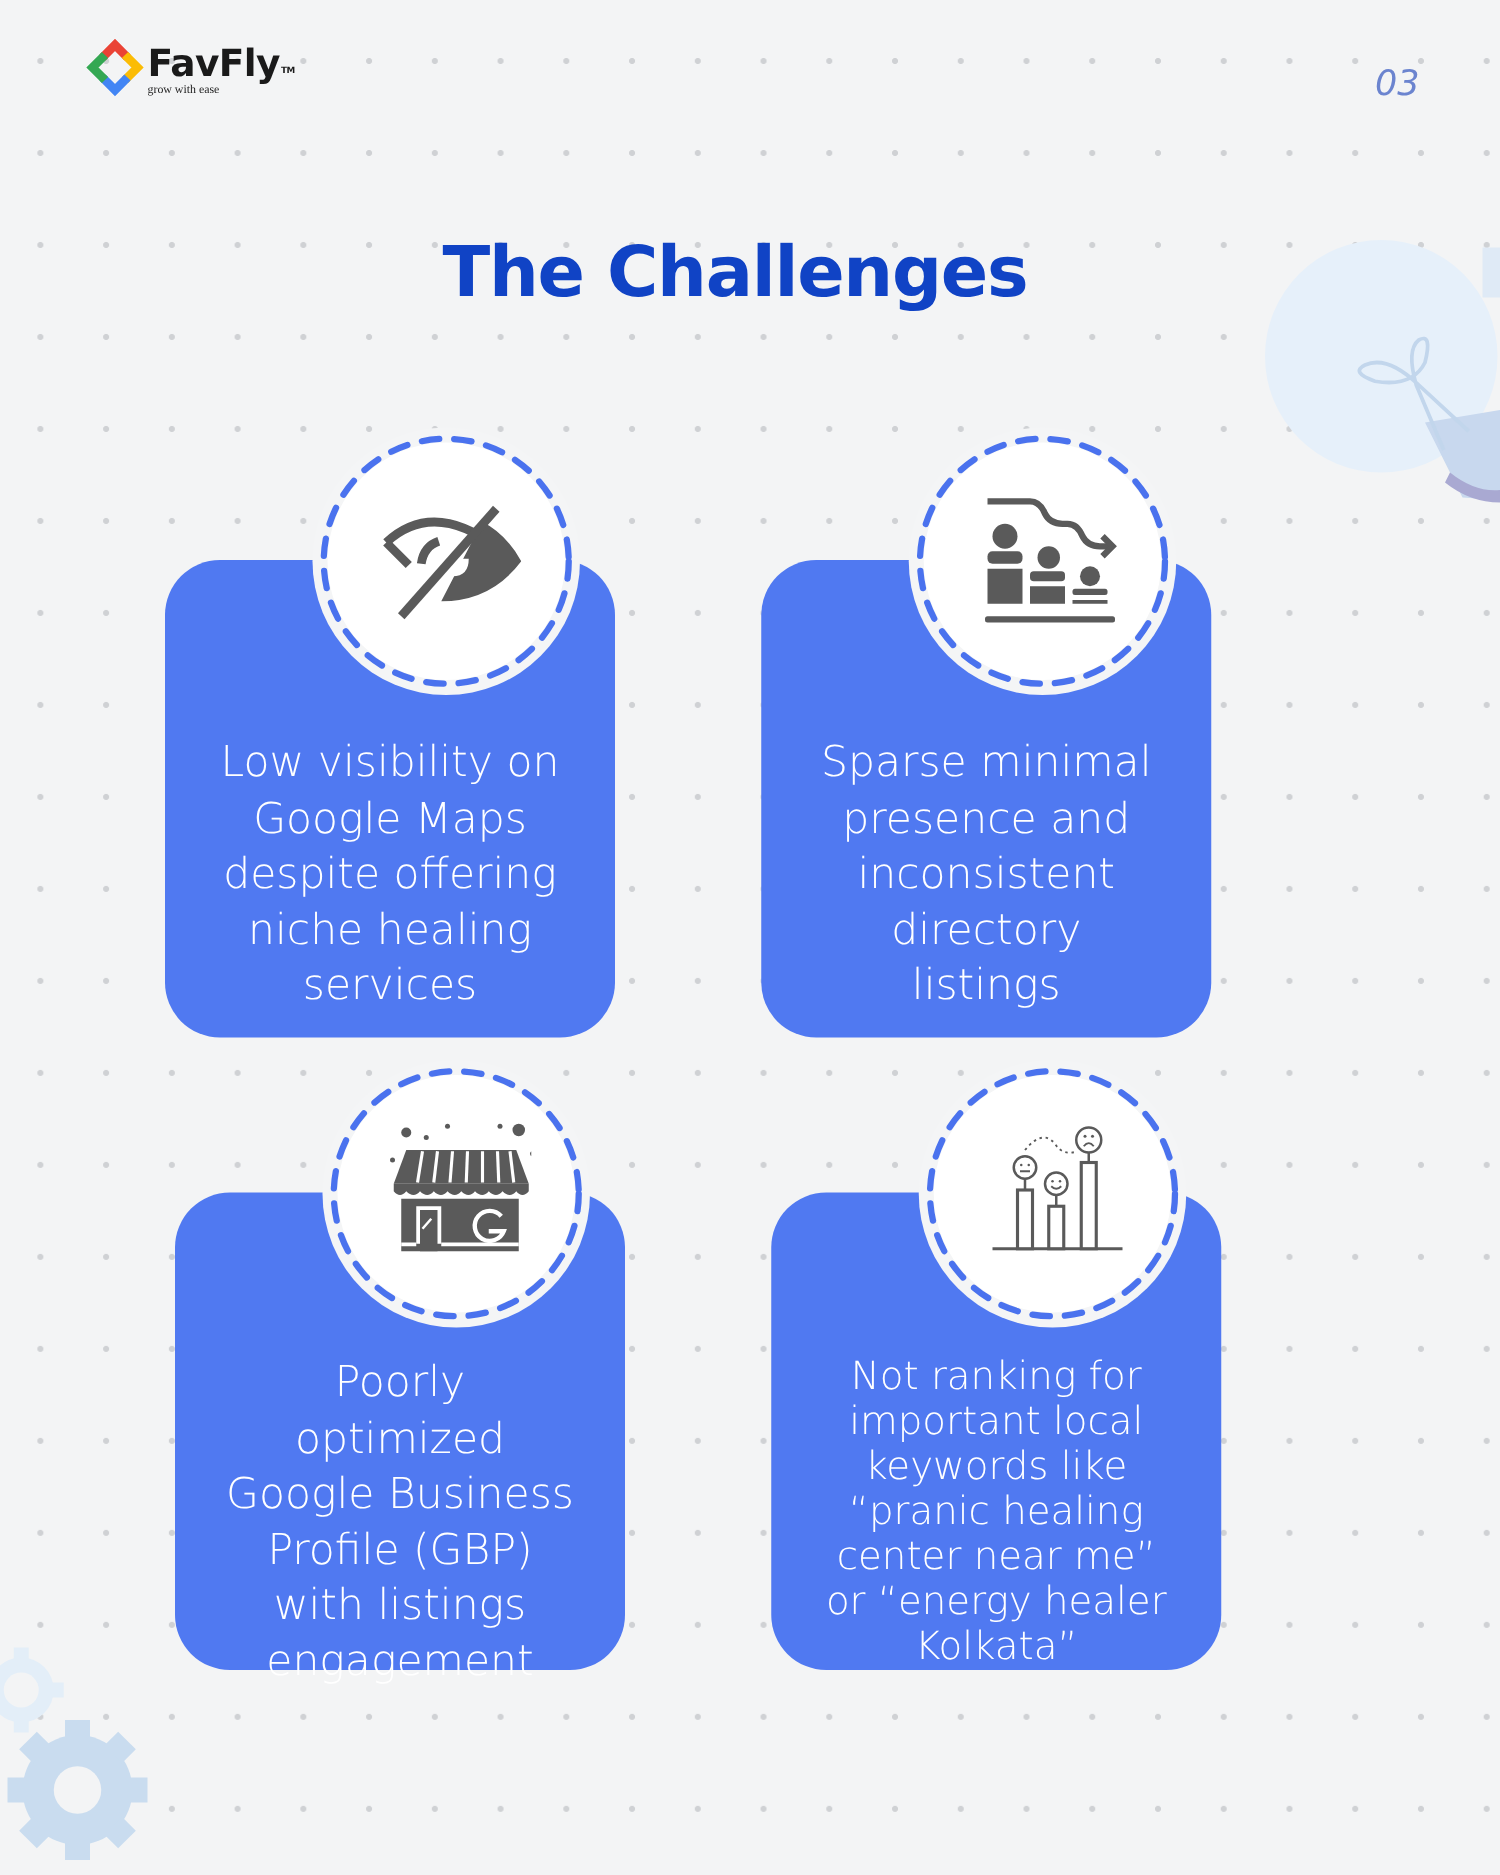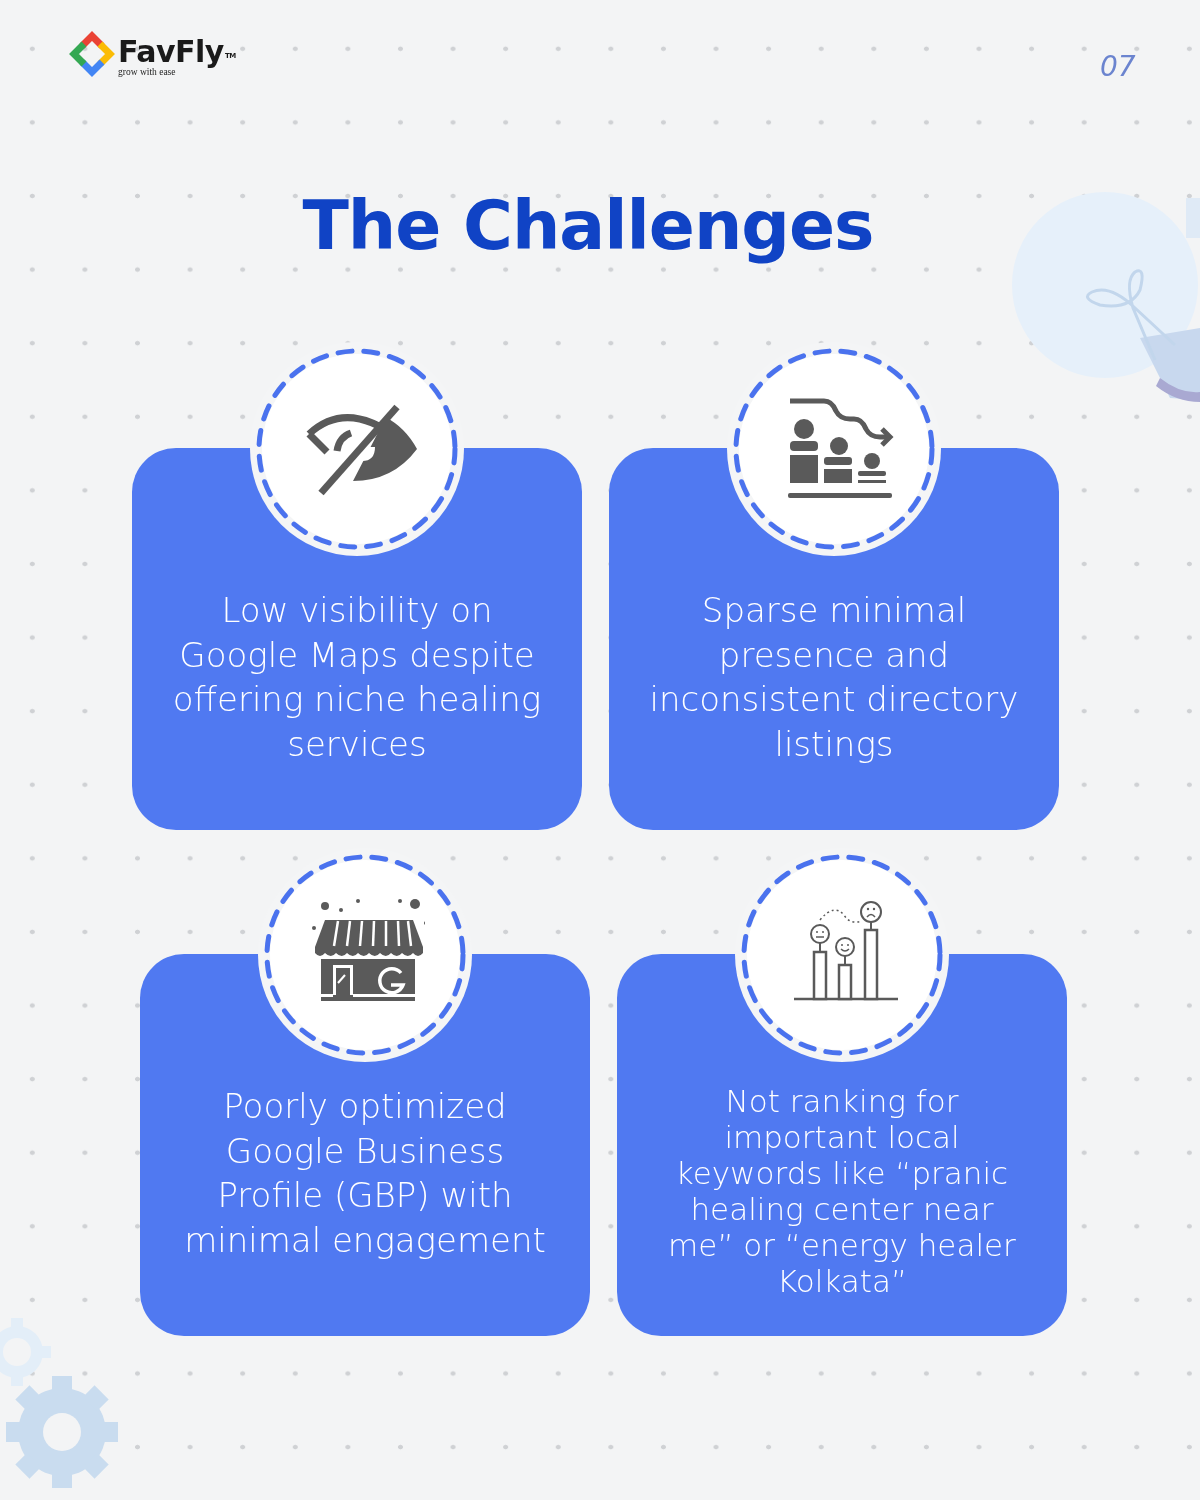--- a/index.html
+++ b/index.html
@@ -12,25 +12,25 @@
       background-position: 6px 12px;
       font-family: "DejaVu Sans", "Liberation Sans", sans-serif;
     }
     .logo { position: absolute; left: 68px; top: 26px; height: 52px; display: flex; align-items: flex-end; }
     .logo-mark { width: 48px; height: 48px; position: relative; }
     .logo-text { margin-left: 2px; display: flex; flex-direction: column; }
     .logo-name { font-family: "DejaVu Sans", sans-serif; font-weight: bold; font-size: 30px; color: #1a1a1a; line-height: 30px; letter-spacing: -0.5px; margin-top: 6px; }
     .logo-tm { font-size: 7px; vertical-align: top; position: relative; top: 4px; margin-left: 1px; }
     .logo-tag { font-family: Liberation Serif, serif; font-size: 9.5px; color: #222; margin-top: 0px; line-height: 11px; }
     .page-num { position: absolute; left: 1100px; top: 50px; font-family: "DejaVu Sans", sans-serif; font-style: italic; font-weight: 300; font-size: 28px; color: #6b84cf; letter-spacing: 0px; }
-    .title { position: absolute; left: 0; width: 1176px; top: 186px; text-align: center; font-family: "DejaVu Sans", sans-serif; font-weight: bold; font-size: 68px; color: #1043c5; letter-spacing: -1px; }
+    .title { position: absolute; left: 0; width: 1176px; top: 186px; text-align: center; font-family: "DejaVu Sans", sans-serif; font-weight: bold; font-size: 56px; color: #1043c5; letter-spacing: -1px; }
     .deco-bulb { position: absolute; left: 1000px; top: 180px; width: 200px; height: 240px; }
     .deco-gears { position: absolute; left: 0; top: 1300px; width: 150px; height: 200px; }
     .card {
-      position: absolute; width: 450px; height: 382px;
+      position: absolute; width: 360px; height: 382px;
       background: #5079f1; border-radius: 44px;
     }
     .card-text {
       position: absolute; left: 40px; right: 40px;
       color: #ffffff; text-align: center;
       font-family: "DejaVu Sans", sans-serif; font-weight: 300;
       font-size: 34px; line-height: 44.5px;
     }
     .card.c4 .card-text { font-size: 31px; line-height: 36px; }
     .badge {
@@ -55,21 +55,21 @@
       <polyline points="34,32 24,42 14,32" fill="none" stroke="#4285f4" stroke-width="7"></polyline>
       <polyline points="16,34 6,24 16,14" fill="none" stroke="#34a853" stroke-width="7"></polyline>
     </svg>
   </div>
   <div class="logo-text">
     <div class="logo-name"><span>FavFly</span><span class="logo-tm">TM</span></div>
     <div class="logo-tag">grow with ease</div>
   </div>
 </div>
 
-<div class="page-num">07</div>
+<div class="page-num">03</div>
 
 <h1 class="title">The Challenges</h1>
 
 <div class="deco-bulb">
   <svg width="200" height="240" viewBox="0 0 200 240">
     <circle cx="105" cy="105" r="93" fill="#e6f0fa"></circle>
     <path d="M140 158 L200 148 L200 220 L170 218 Z" fill="#c8d8ee"></path>
     <path d="M160 198 Q180 214 200 212 L200 222 Q176 222 156 206 Z" fill="#a9a9d2"></path>
     <path d="M155 180 L133 128 Q125 100 135 92 Q146 86 140 110 Q130 130 100 125 Q80 118 92 112 Q110 104 135 128 L175 165" fill="none" stroke="#c2d6ec" stroke-width="3"></path>
     <rect x="186" y="18" width="14" height="40" fill="#dfeaf6"></rect>
@@ -143,21 +143,21 @@
       <rect x="50" y="80" width="28" height="14" fill="#5a5a5a"></rect>
       <circle cx="98" cy="72" r="8" fill="#5a5a5a"></circle>
       <rect x="84" y="82" width="28" height="5" rx="2" fill="#5a5a5a"></rect>
       <rect x="84" y="91" width="28" height="3" fill="#5a5a5a"></rect>
       <rect x="14" y="104" width="104" height="5" rx="2" fill="#5a5a5a"></rect>
     </svg>
   </div>
 </div>
 
 <div class="card c3" style="left:140px; top:954px;">
-  <div class="card-text" style="top:130px;">Poorly optimized Google Business Profile (GBP) with minimal engagement</div>
+  <div class="card-text" style="top:130px;">Poorly optimized Google Business Profile (GBP) with listings engagement</div>
 </div>
 <div class="badge" style="left:258px; top:848px;">
   <div class="badge-inner"></div>
   <svg class="ring" width="214" height="214" viewBox="0 0 214 214">
       <circle cx="107" cy="107" r="98" fill="none" stroke="#4a72ee" stroke-width="5" stroke-dasharray="14 12" stroke-linecap="round"></circle>
     </svg>
   <div class="icon">
     <svg width="120" height="120" viewBox="0 0 120 120">
       <circle cx="20" cy="11" r="4" fill="#5a5a5a"></circle>
       <circle cx="36" cy="15" r="2" fill="#5a5a5a"></circle>

